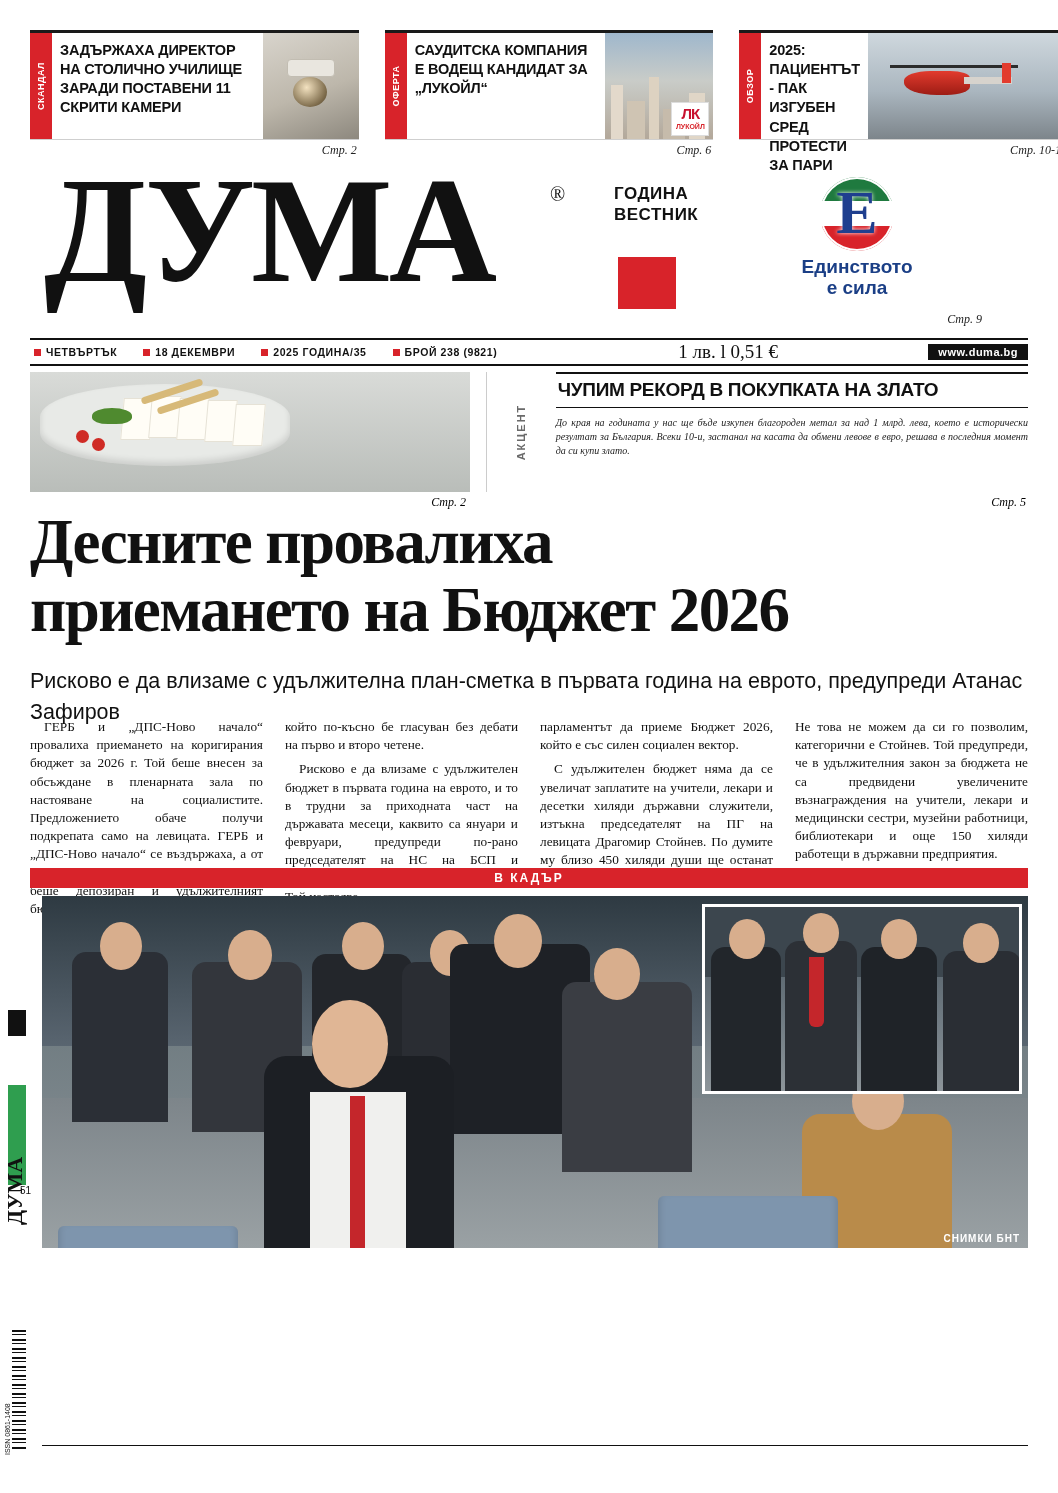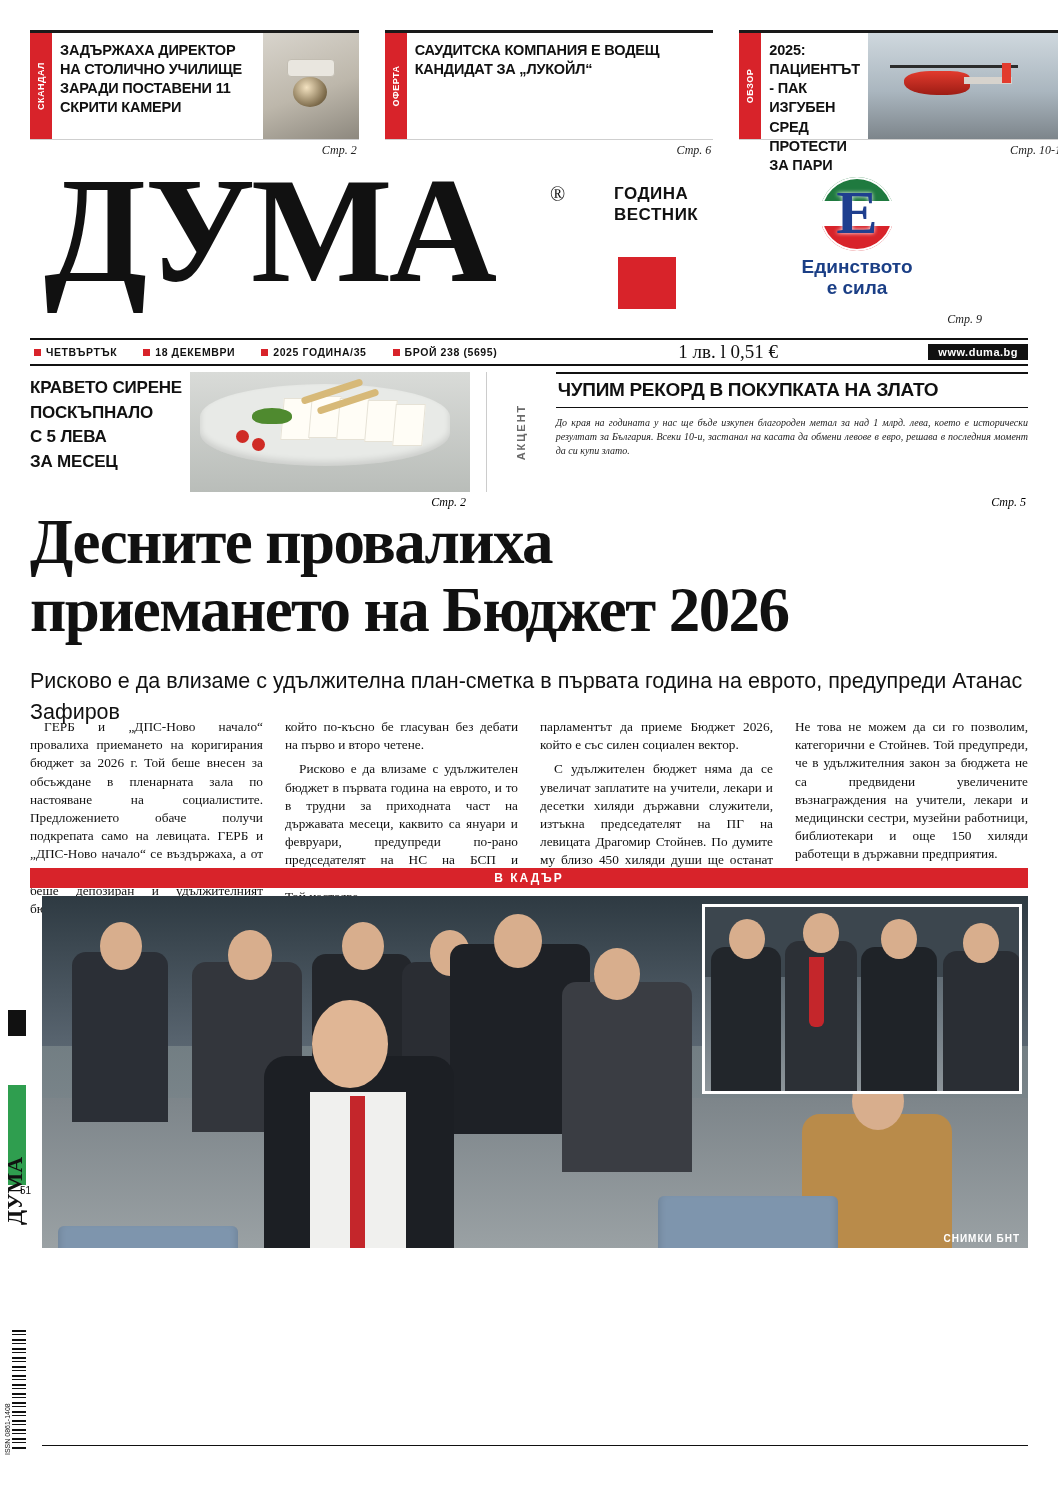--- a/index.html
+++ b/index.html
@@ -670,20 +670,33 @@
         <div class="cam-dome"></div>
       </div>
       <div class="teaser-page">Стр. 2</div>
     </div>
 
     <div class="teaser teaser-2">
       <div class="teaser-tag">
         <span>ОФЕРТА</span>
       </div>
       <div class="teaser-text">САУДИТСКА КОМПАНИЯ Е ВОДЕЩ КАНДИДАТ ЗА „ЛУКОЙЛ“</div>
+      <div class="teaser-img">
+        <div class="refinery">
+          <i style="left:2px;width:12px;height:54px;background:#e3d9cb"></i>
+          <i style="left:18px;width:18px;height:38px;background:#cfc4b3"></i>
+          <i style="left:40px;width:10px;height:62px;background:#ddd2c1"></i>
+          <i style="left:54px;width:22px;height:30px;background:#c6bbab"></i>
+          <i style="left:80px;width:16px;height:46px;background:#e0d6c7"></i>
+        </div>
+        <div class="lukoil-badge">
+          <div class="lk">ЛК</div>
+          <div>ЛУКОЙЛ</div>
+        </div>
+      </div>
       <div class="teaser-page">Стр. 6</div>
     </div>
 
     <div class="teaser teaser-3">
       <div class="teaser-tag">
         <span>ОБЗОР</span>
       </div>
       <div class="teaser-text">2025: ПАЦИЕНТЪТ - ПАК ИЗГУБЕН СРЕД ПРОТЕСТИ ЗА ПАРИ</div>
       <div class="teaser-img">
         <div class="heli">
@@ -711,35 +724,29 @@
       <div class="unity-text">е сила</div>
       <div class="unity-page">Стр. 9</div>
     </div>
   </div>
 
   <div class="issue-bar">
     <div class="issue-left">
       <div><span class="sq"></span><span>ЧЕТВЪРТЪК</span></div>
       <div><span class="sq"></span><span>18 ДЕКЕМВРИ</span></div>
       <div><span class="sq"></span><span>2025 ГОДИНА/35</span></div>
-      <div><span class="sq"></span><span>БРОЙ 238 (5695)</span></div>
+      <div><span class="sq"></span><span>БРОЙ 238 (9821)</span></div>
     </div>
     <div class="issue-price">1 лв. l 0,51 €</div>
     <div class="issue-site">www.duma.bg</div>
   </div>
 
   <div class="row2">
 
     <div class="cheese-box">
-      <div class="cheese-text">
-        <div>КРАВЕТО СИРЕНЕ</div>
-        <div>ПОСКЪПНАЛО</div>
-        <div>С 5 ЛЕВА</div>
-        <div>ЗА МЕСЕЦ</div>
-      </div>
       <div class="cheese-img">
         <div class="plate"></div>
         <div class="cheese-slice" style="left:92px;top:26px"></div>
         <div class="cheese-slice" style="left:120px;top:24px"></div>
         <div class="cheese-slice" style="left:148px;top:26px"></div>
         <div class="cheese-slice" style="left:176px;top:28px"></div>
         <div class="cheese-slice" style="left:204px;top:32px"></div>
         <div class="bread" style="left:110px;top:16px"></div>
         <div class="bread" style="left:126px;top:26px"></div>
         <div class="herb" style="left:62px;top:36px"></div>

